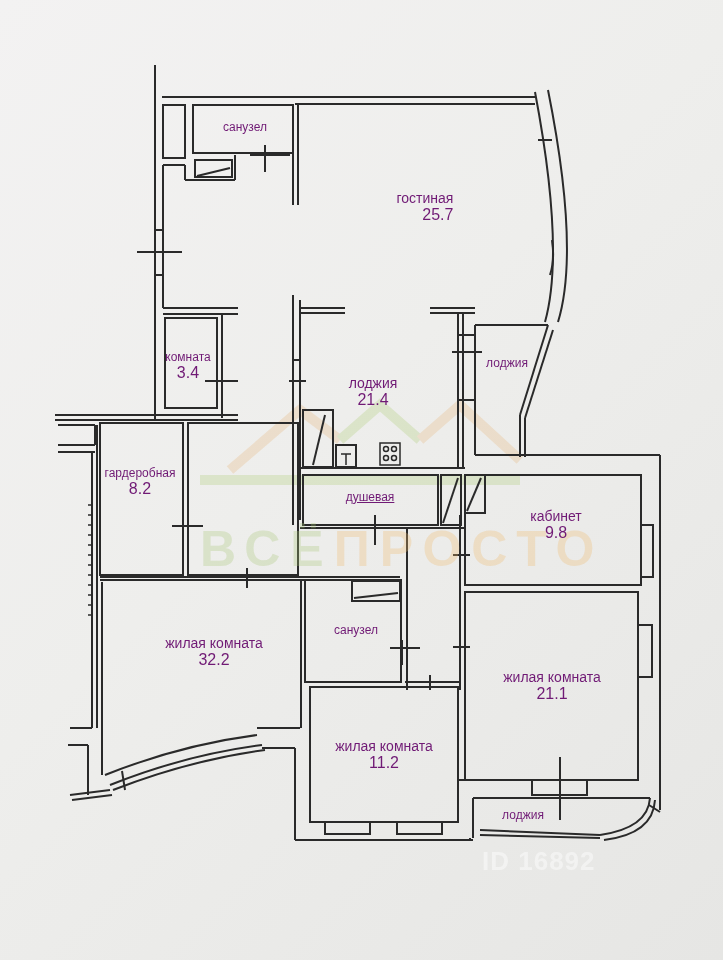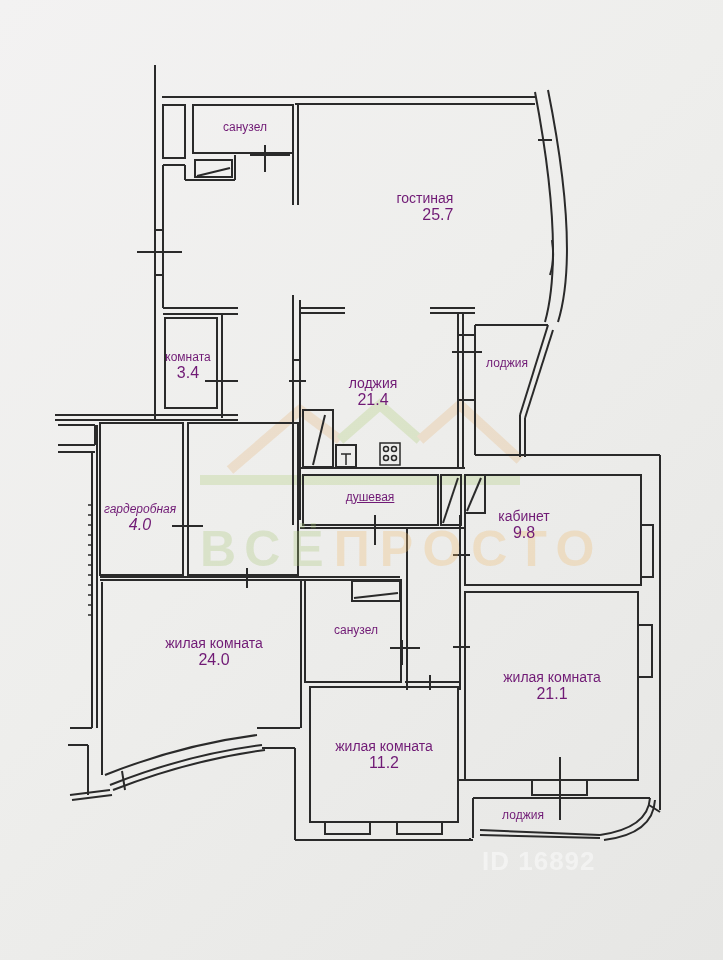--- a/index.html
+++ b/index.html
@@ -234,34 +234,34 @@
   <div class="lbl-name small">комната</div>
   <div class="lbl-area">3.4</div>
 </div>
 <div class="lbl" style="left:373px; top:375px;">
   <div class="lbl-name">лоджия</div>
   <div class="lbl-area">21.4</div>
 </div>
 <div class="lbl" style="left:507px; top:356px;">
   <div class="lbl-name small">лоджия</div>
 </div>
-<div class="lbl" style="left:140px; top:502px;font-style:italic;">
+<div class="lbl" style="left:140px; top:466px;">
   <div class="lbl-name small">гардеробная</div>
-  <div class="lbl-area">4.0</div>
+  <div class="lbl-area">8.2</div>
 </div>
 <div class="lbl" style="left:370px; top:490px;text-decoration:underline;">
   <div class="lbl-name small">душевая</div>
 </div>
-<div class="lbl" style="left:524px; top:508px;text-align:center;">
+<div class="lbl" style="left:556px; top:508px;text-align:center;">
   <div class="lbl-name">кабинет</div>
   <div class="lbl-area">9.8</div>
 </div>
 <div class="lbl" style="left:214px; top:635px;">
   <div class="lbl-name">жилая комната</div>
-  <div class="lbl-area">24.0</div>
+  <div class="lbl-area">32.2</div>
 </div>
 <div class="lbl" style="left:356px; top:623px;">
   <div class="lbl-name small">санузел</div>
 </div>
 <div class="lbl" style="left:552px; top:669px;">
   <div class="lbl-name">жилая комната</div>
   <div class="lbl-area">21.1</div>
 </div>
 <div class="lbl" style="left:384px; top:738px;">
   <div class="lbl-name">жилая комната</div>

